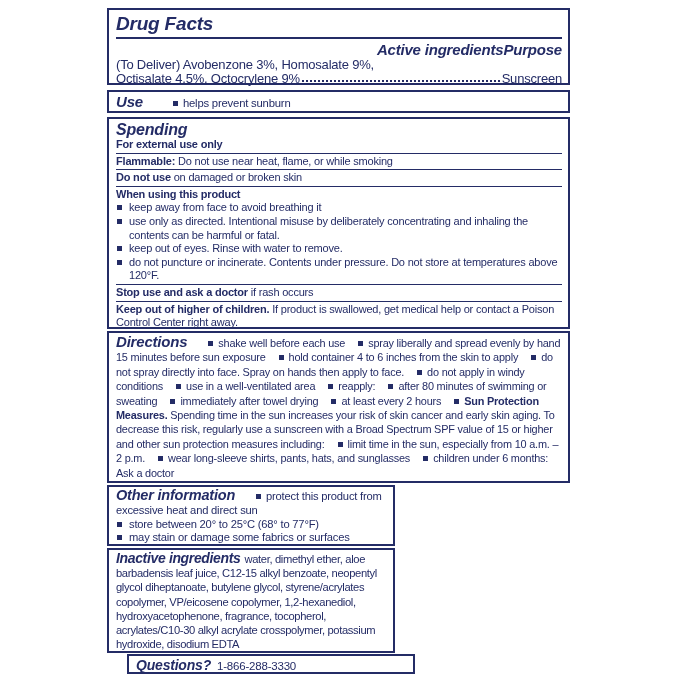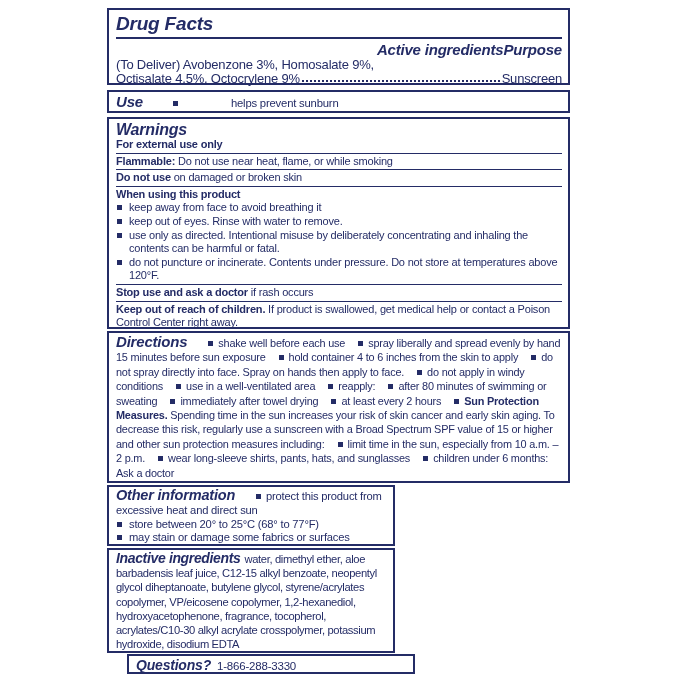--- a/index.html
+++ b/index.html
@@ -28,21 +28,21 @@
   #drug-facts-title { font-size:19px; line-height:22px; padding-top:1px; }
   #title-rule { border-top:2px solid var(--navy); margin:2px 0 2px 0; }
   .ai-row { display:flex; justify-content:flex-end; font-size:15px; line-height:17px; }
   .ai-line { font-size:13px; line-height:13.5px; }
   .leader-row { display:flex;text-align:right; }
   .leader { flex:1; border-bottom:2px dotted var(--navy); margin:0 2px 3px 2px; }
 
   #box-use { top:82px; height:23px; padding-top:1px; }
   #box-use .hd { font-size:15px; }
   #box-use .sq { margin:0 5px 1px 30px; }
-  #box-use .txt { font-size:11.3px;margin-left:48px; }
+  #box-use .txt { font-size:11.3px; }
 
   #box-warnings { top:109px; height:212px; }
   #warnings-heading { font-size:16px; line-height:17px; }
   .w-line { font-size:11px; line-height:13.6px; }
   .b { font-weight:bold; }
 
   #box-directions { top:323px; height:152px; font-size:10.9px; line-height:14.4px; }
   #directions-heading { font-size:15px; line-height:14px; margin-right:8px;margin-top:44px; }
 
   #box-other { top:477px; height:61px; font-size:11.2px; line-height:13.8px; }
@@ -73,38 +73,38 @@
       <span class="leader"></span>
       <span>Sunscreen</span>
     </div>
   </div>
 
   <div class="box wide" id="box-use">
     <span class="hd">Use</span><span class="sq"></span><span class="txt">helps prevent sunburn</span>
   </div>
 
   <div class="box wide" id="box-warnings">
-    <div class="hd" id="warnings-heading">Warnings</div>
+    <div class="hd" id="warnings-heading">Spending</div>
     <div class="w-line b">For external use only</div>
     <div class="rule"></div>
     <div class="w-line"><span class="b">Flammable:</span><span> Do not use near heat, flame, or while smoking</span></div>
     <div class="rule"></div>
     <div class="w-line"><span class="b">Do not use</span><span> on damaged or broken skin</span></div>
     <div class="rule"></div>
     <div class="w-line b">When using this product</div>
     <div class="w-line">
         <div class="w-bullet"><span class="sq"></span><span>keep away from face to avoid breathing it</span></div>
+        <div class="w-bullet"><span class="sq"></span><span>use only as directed. Intentional misuse by deliberately concentrating and inhaling the contents can be harmful or fatal.</span></div>
         <div class="w-bullet"><span class="sq"></span><span>keep out of eyes. Rinse with water to remove.</span></div>
-        <div class="w-bullet"><span class="sq"></span><span>use only as directed. Intentional misuse by deliberately concentrating and inhaling the contents can be harmful or fatal.</span></div>
         <div class="w-bullet"><span class="sq"></span><span>do not puncture or incinerate. Contents under pressure. Do not store at temperatures above 120°F.</span></div>
       </div>
     <div class="rule"></div>
     <div class="w-line"><span class="b">Stop use and ask a doctor</span><span> if rash occurs</span></div>
     <div class="rule"></div>
-    <div class="w-line"><span class="b">Keep out of reach of children.</span><span> If product is swallowed, get medical help or contact a Poison Control Center right away.</span></div>
+    <div class="w-line"><span class="b">Keep out of higher of children.</span><span> If product is swallowed, get medical help or contact a Poison Control Center right away.</span></div>
   </div>
 
   <div class="box wide" id="box-directions">
     <span class="hd" id="directions-heading">Directions</span><span><span class="sq d-sq"></span><span>shake well before each use</span><span class="sq d-sq"></span><span>spray liberally and spread evenly by hand 15 minutes before sun exposure</span><span class="sq d-sq"></span><span>hold container 4 to 6 inches from the skin to apply</span><span class="sq d-sq"></span><span>do not spray directly into face. Spray on hands then apply to face.</span><span class="sq d-sq"></span><span>do not apply in windy conditions</span><span class="sq d-sq"></span><span>use in a well-ventilated area</span><span class="sq d-sq"></span><span>reapply:</span><span class="sq d-sq"></span><span>after 80 minutes of swimming or sweating</span><span class="sq d-sq"></span><span>immediately after towel drying</span><span class="sq d-sq"></span><span>at least every 2 hours</span><span class="sq d-sq"></span><span class="b">Sun Protection Measures.</span><span> Spending time in the sun increases your risk of skin cancer and early skin aging. To decrease this risk, regularly use a sunscreen with a Broad Spectrum SPF value of 15 or higher and other sun protection measures including:</span><span class="sq d-sq"></span><span>limit time in the sun, especially from 10 a.m. – 2 p.m.</span><span class="sq d-sq"></span><span>wear long-sleeve shirts, pants, hats, and sunglasses</span><span class="sq d-sq"></span><span>children under 6 months: Ask a doctor</span></span>
   </div>
 
   <div class="box narrow" id="box-other">
     <span class="hd" id="other-heading">Other information</span><span class="sq d-sq"></span><span>protect this product from excessive heat and direct sun</span>
     <div>
         <div class="w-bullet"><span class="sq"></span><span>store between 20° to 25°C (68° to 77°F)</span></div>

